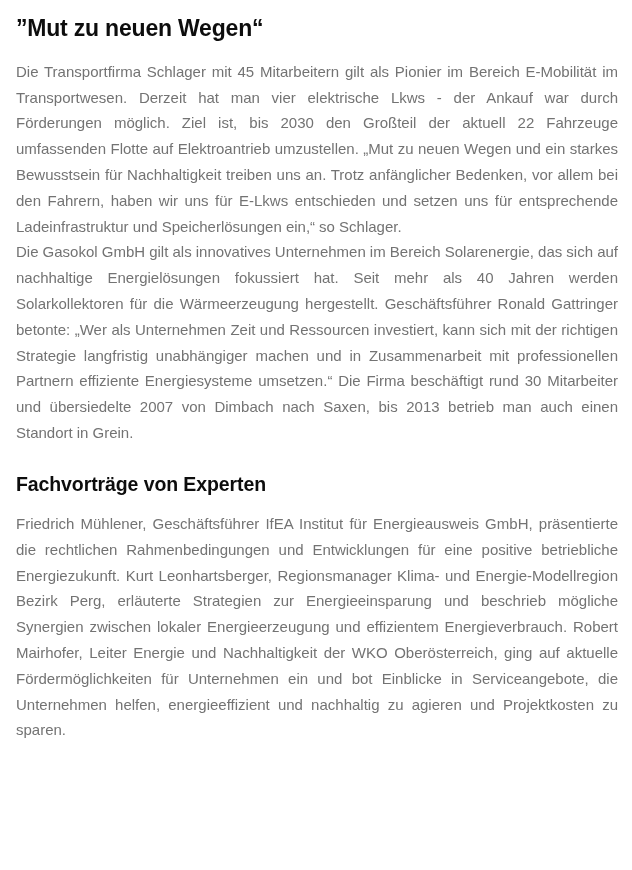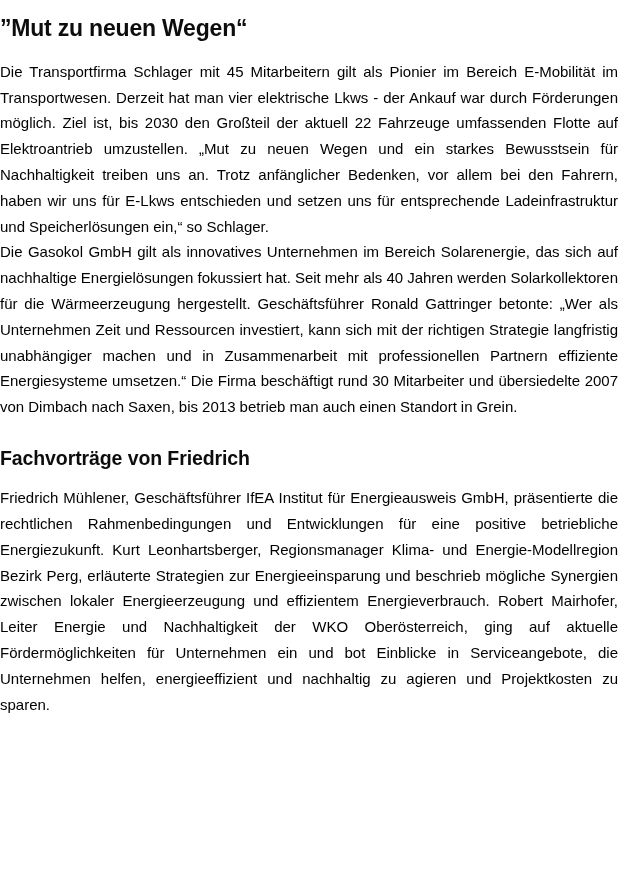--- a/index.html
+++ b/index.html
@@ -11,21 +11,21 @@
     height: 870px;
     background: #ffffff;
     font-family: "Liberation Sans", sans-serif;
     color: #111111;
     -webkit-font-smoothing: antialiased;
   }
   .page {
     box-sizing: border-box;
     width: 632px;
     height: 764px;
-    padding: 10px 14px 0 0;
+    padding: 10px 14px 0 16px;
     overflow: hidden;
   }
   .article-title {
     font-size: 23px;
     font-weight: bold;
     letter-spacing: -0.2px;
     line-height: 1.25;
     margin: 4px 0 16px 0;
     color: #0d0d0d;
   }
@@ -36,21 +36,21 @@
     line-height: 1.3;
     margin: 26px 0 14px 0;
     color: #0d0d0d;
   }
   .body-text {
     font-size: 15px;
     line-height: 1.72;
     text-align: justify;
     text-justify: inter-word;
     margin: 0;
-    color: #000000;
+    color: #737373;
     word-spacing: -0.1px;
   }
   .block {
     margin: 0;
   }
 </style>
 </head>
 <body>
 
 <div class="page">
@@ -59,17 +59,17 @@
 
   <div class="block">
     <p class="body-text">Die Transportfirma Schlager mit 45 Mitarbeitern gilt als Pionier im Bereich E-Mobilität im Transportwesen. Derzeit hat man vier elektrische Lkws - der Ankauf war durch Förderungen möglich. Ziel ist, bis 2030 den Großteil der aktuell 22 Fahrzeuge umfassenden Flotte auf Elektroantrieb umzustellen. „Mut zu neuen Wegen und ein starkes Bewusstsein für Nachhaltigkeit treiben uns an. Trotz anfänglicher Bedenken, vor allem bei den Fahrern, haben wir uns für E-Lkws entschieden und setzen uns für entsprechende Ladeinfrastruktur und Speicherlösungen ein,“ so Schlager.</p>
   </div>
 
   <div class="block">
     <p class="body-text">Die Gasokol GmbH gilt als innovatives Unternehmen im Bereich Solarenergie, das sich auf nachhaltige Energielösungen fokussiert hat. Seit mehr als 40 Jahren werden Solarkollektoren für die Wärmeerzeugung hergestellt. Geschäftsführer Ronald Gattringer betonte: „Wer als Unternehmen Zeit und Ressourcen investiert, kann sich mit der richtigen Strategie langfristig unabhängiger machen und in Zusammenarbeit mit professionellen Partnern effiziente Energiesysteme umsetzen.“ Die Firma beschäftigt rund 30 Mitarbeiter und übersiedelte 2007 von Dimbach nach Saxen, bis 2013 betrieb man auch einen Standort in Grein.</p>
   </div>
 
   <div class="block">
-    <h2 class="section-heading">Fachvorträge von Friedrich</h2>
+    <h2 class="section-heading">Fachvorträge von Experten</h2>
     <p class="body-text">Friedrich Mühlener, Geschäftsführer IfEA Institut für Energieausweis GmbH, präsentierte die rechtlichen Rahmenbedingungen und Entwicklungen für eine positive betriebliche Energiezukunft. Kurt Leonhartsberger, Regionsmanager Klima- und Energie-Modellregion Bezirk Perg, erläuterte Strategien zur Energieeinsparung und beschrieb mögliche Synergien zwischen lokaler Energieerzeugung und effizientem Energieverbrauch. Robert Mairhofer, Leiter Energie und Nachhaltigkeit der WKO Oberösterreich, ging auf aktuelle Fördermöglichkeiten für Unternehmen ein und bot Einblicke in Serviceangebote, die Unternehmen helfen, energieeffizient und nachhaltig zu agieren und Projektkosten zu sparen.</p>
   </div>
 
 </div>
 
 </body></html>

